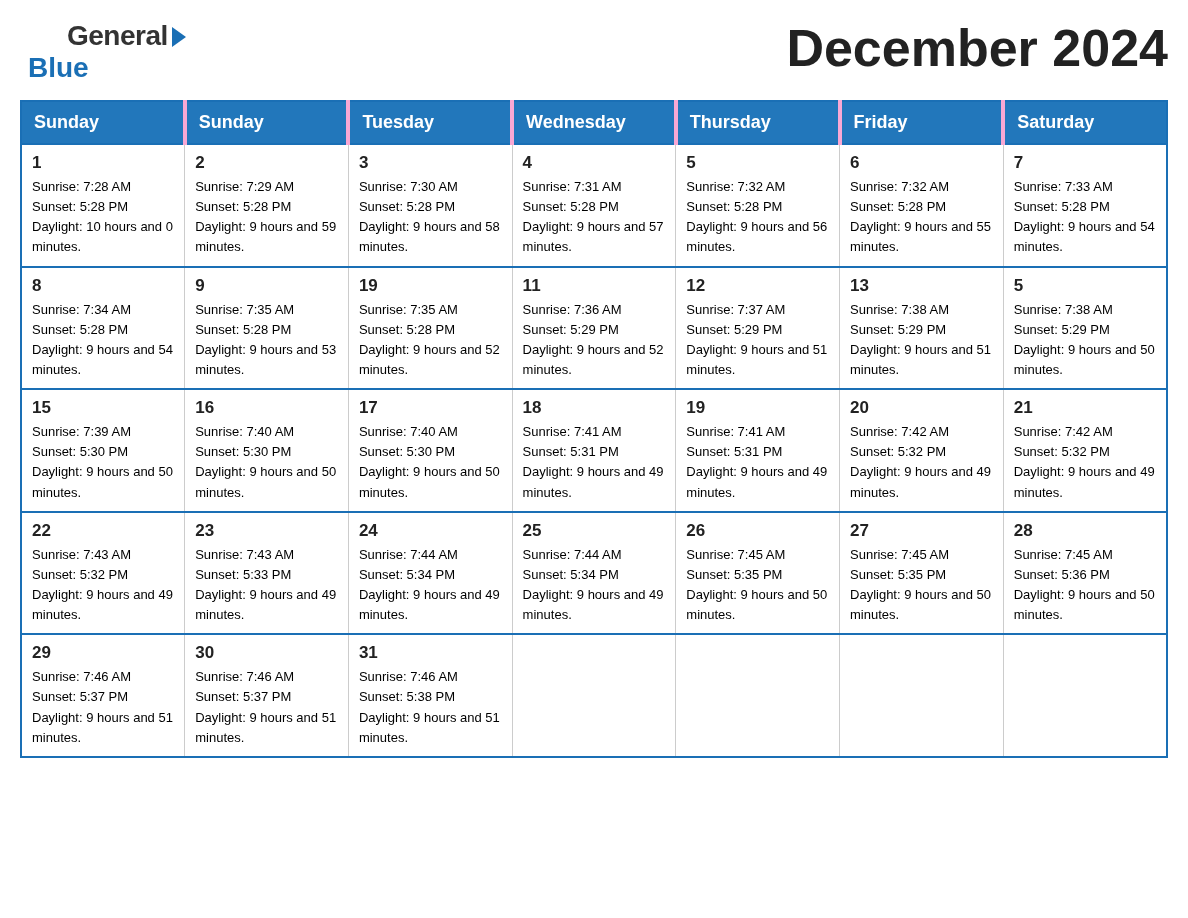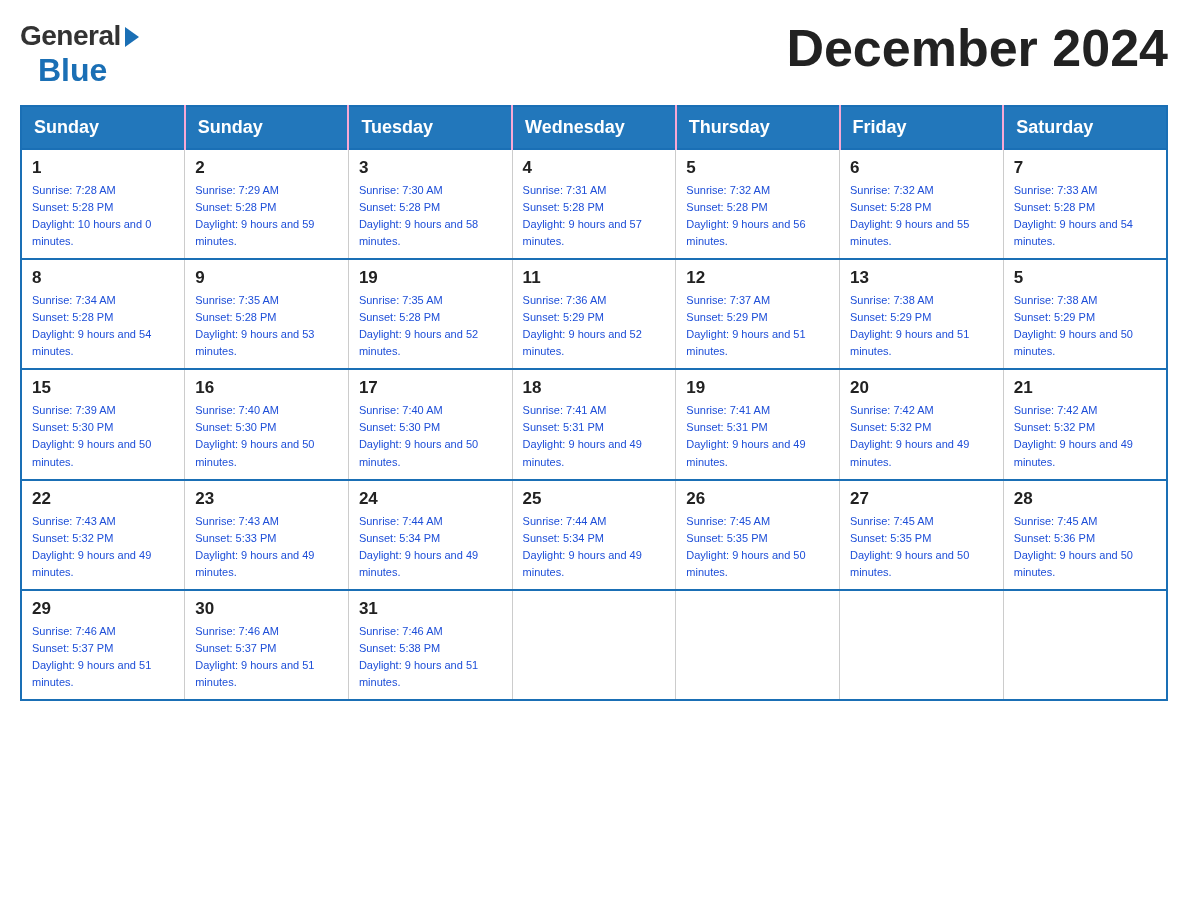--- a/index.html
+++ b/index.html
@@ -23,35 +23,36 @@
     }
     .logo-top {
       display: flex;
       align-items: center;
     }
     .logo-general {
       font-size: 28px;
       font-weight: bold;
       color: #333;
       letter-spacing: -0.5px;
+      margin-left: 47px;
     }
     .logo-arrow {
       width: 0;
       height: 0;
       border-left: 14px solid #1a6fb5;
       border-top: 10px solid transparent;
       border-bottom: 10px solid transparent;
       margin-left: 4px;
       margin-top: 2px;
     }
     .logo-blue {
-      font-size: 32px;
+      font-size: 28px;
       font-weight: bold;
       color: #1a6fb5;
-      margin-left: 18px;
+      margin-left: 8px;
     }
     .title-section {
       text-align: right;
     }
     .month-title {
       font-size: 52px;
       font-weight: bold;
       color: #222;
       line-height: 1.1;
       text-align: center;
@@ -66,21 +67,21 @@
       border-collapse: collapse;
       border: 2px solid #1a6fb5;
     }
     .calendar-table thead tr th {
       background-color: #2277bb;
       color: #fff;
       font-size: 18px;
       font-weight: bold;
       padding: 10px 12px;
       text-align: left;
-      border-right: 2px solid #f9a8d4;
+      border-right: 4px solid #f9a8d4;
     }
     .calendar-table thead tr th:last-child {
       border-right: none;
       margin-top: 17px;
     }
     .calendar-table tbody tr {
       border-top: 2px solid #1a6fb5;
     }
     .calendar-table tbody tr td {
       vertical-align: top;
@@ -95,22 +96,22 @@
       border-right: none;
     }
     .day-number {
       font-size: 17px;
       font-weight: bold;
       color: #222;
       margin-bottom: 4px;
       display: block;
     }
     .day-info {
-      font-size: 11px;
-      color: #1d4ed8;
+      font-size: 13px;
+      color: #000000;
       line-height: 1.55;
     }
     .empty-cell {
       background: #fff;
     }
   </style>
 </head>
 <body>
 
 <div class="header">

